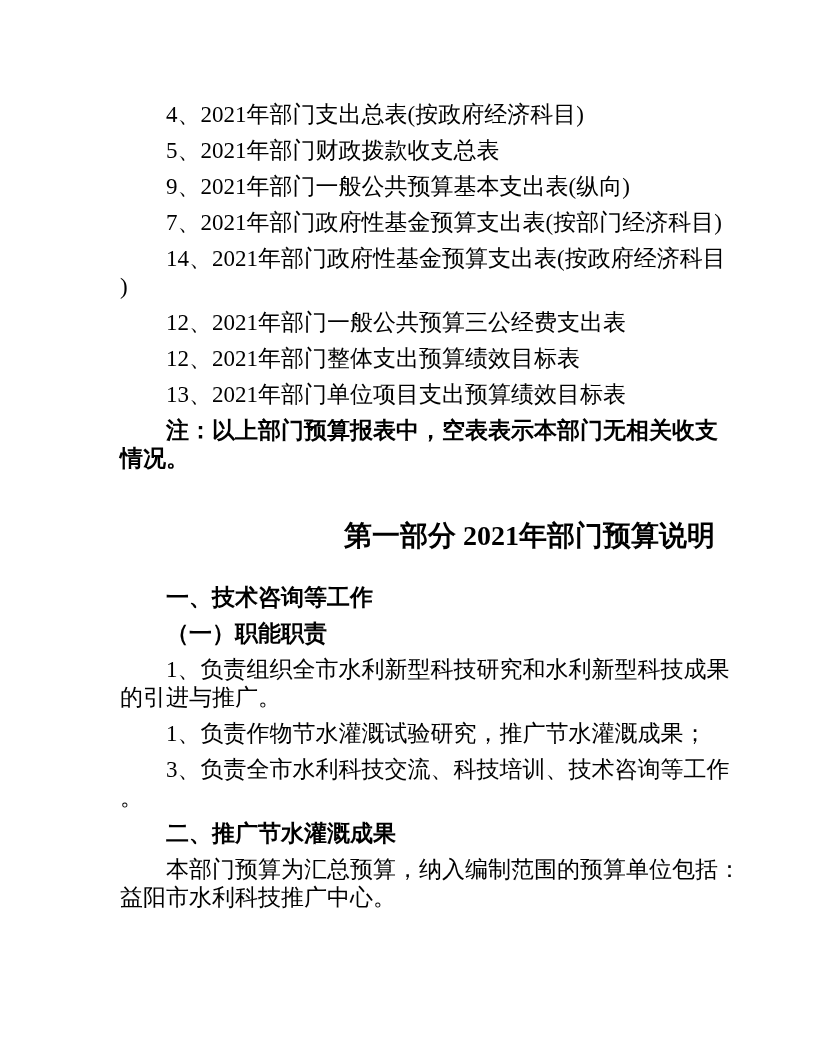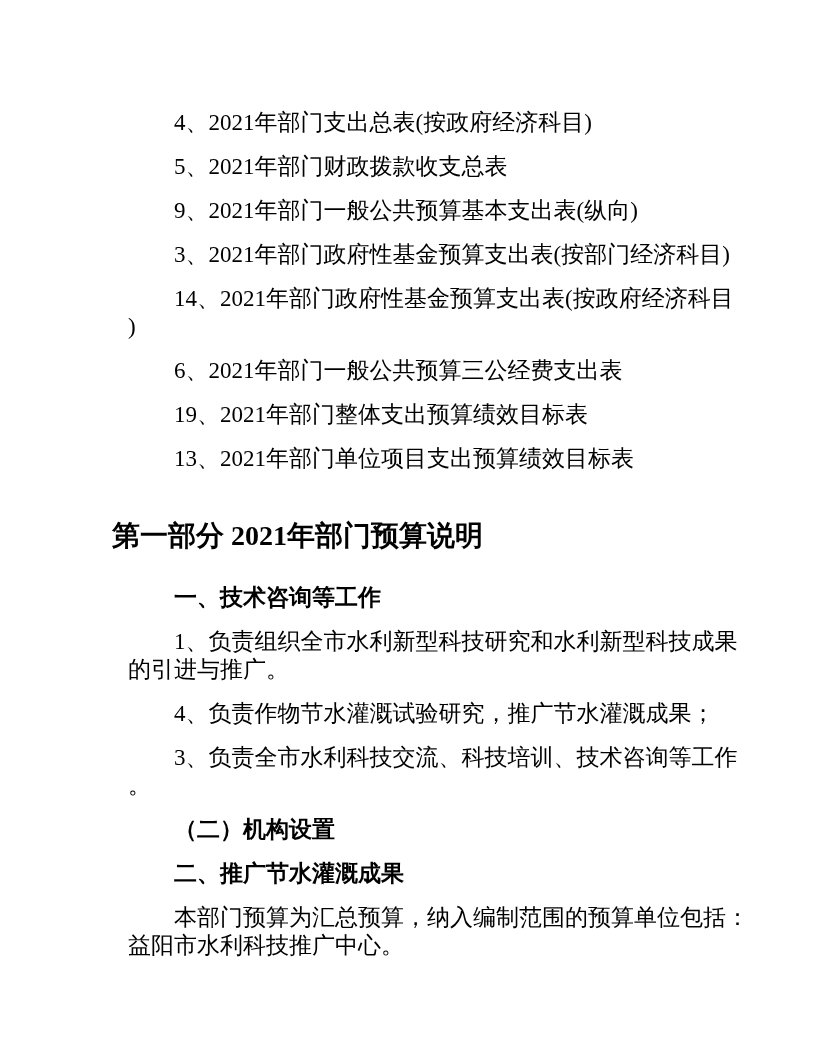--- a/index.html
+++ b/index.html
@@ -13,60 +13,62 @@
     height: 1055px;
     box-sizing: border-box;
     background: #ffffff;
     color: #000000;
     padding: 93px 100px 0 112px;
     font-family: "Liberation Serif", "DejaVu Serif", serif;
     font-size: 23px;
     overflow: hidden;
   }
   .para {
-    margin: 16px;
+    margin: 8px;
     line-height: 28px;
     text-indent: 2em;
     white-space: pre; 
   }
   .para.bold {
     font-weight: bold;
   }
   .title {
     margin: 45px 0 30px 0;
     font-size: 28px;
     line-height: 36px;
     font-weight: bold;
-    text-align: left;
+    text-align: right;
     text-indent: 0;
     white-space: normal;
   }
 </style>
 </head>
 <body>
 
 <div class="page">
 
   <p class="para">4、2021年部门支出总表(按政府经济科目)</p>
   <p class="para">5、2021年部门财政拨款收支总表</p>
   <p class="para">9、2021年部门一般公共预算基本支出表(纵向)</p>
-  <p class="para">3、2021年部门政府性基金预算支出表(按部门经济科目)</p>
+  <p class="para">7、2021年部门政府性基金预算支出表(按部门经济科目)</p>
   <p class="para">14、2021年部门政府性基金预算支出表(按政府经济科目
 )</p>
-  <p class="para">6、2021年部门一般公共预算三公经费支出表</p>
-  <p class="para">19、2021年部门整体支出预算绩效目标表</p>
+  <p class="para">12、2021年部门一般公共预算三公经费支出表</p>
+  <p class="para">12、2021年部门整体支出预算绩效目标表</p>
   <p class="para">13、2021年部门单位项目支出预算绩效目标表</p>
 
+  <p class="para bold">注：以上部门预算报表中，空表表示本部门无相关收支
+情况。</p>
 
   <h1 class="title">第一部分 2021年部门预算说明</h1>
 
   <p class="para bold">一、技术咨询等工作</p>
+  <p class="para bold">（一）职能职责</p>
   <p class="para">1、负责组织全市水利新型科技研究和水利新型科技成果
 的引进与推广。</p>
-  <p class="para">4、负责作物节水灌溉试验研究，推广节水灌溉成果；</p>
+  <p class="para">1、负责作物节水灌溉试验研究，推广节水灌溉成果；</p>
   <p class="para">3、负责全市水利科技交流、科技培训、技术咨询等工作
 。</p>
-  <p class="para bold">（二）机构设置</p>
   <p class="para bold">二、推广节水灌溉成果</p>
   <p class="para">本部门预算为汇总预算，纳入编制范围的预算单位包括：
 益阳市水利科技推广中心。</p>
 
 </div>
 
 </body></html>

